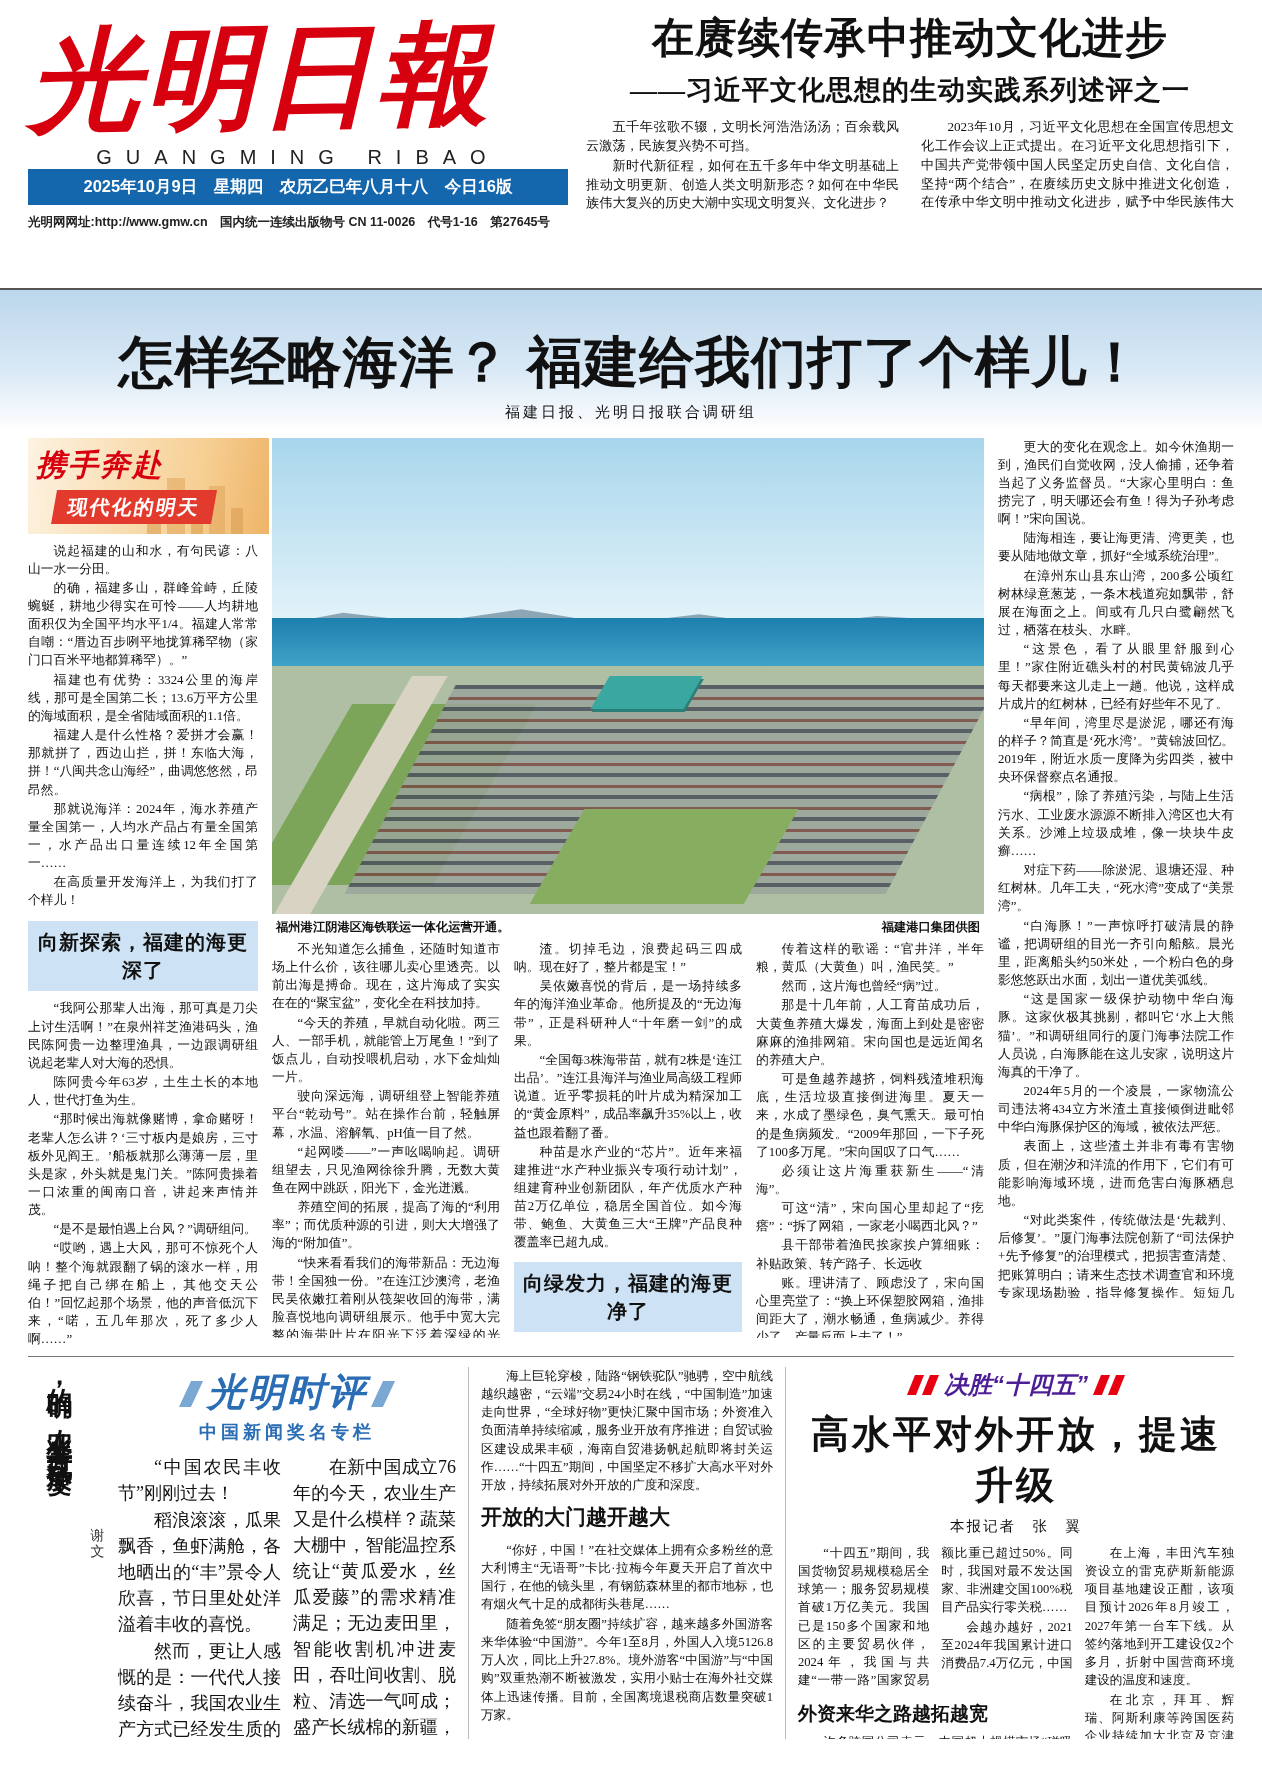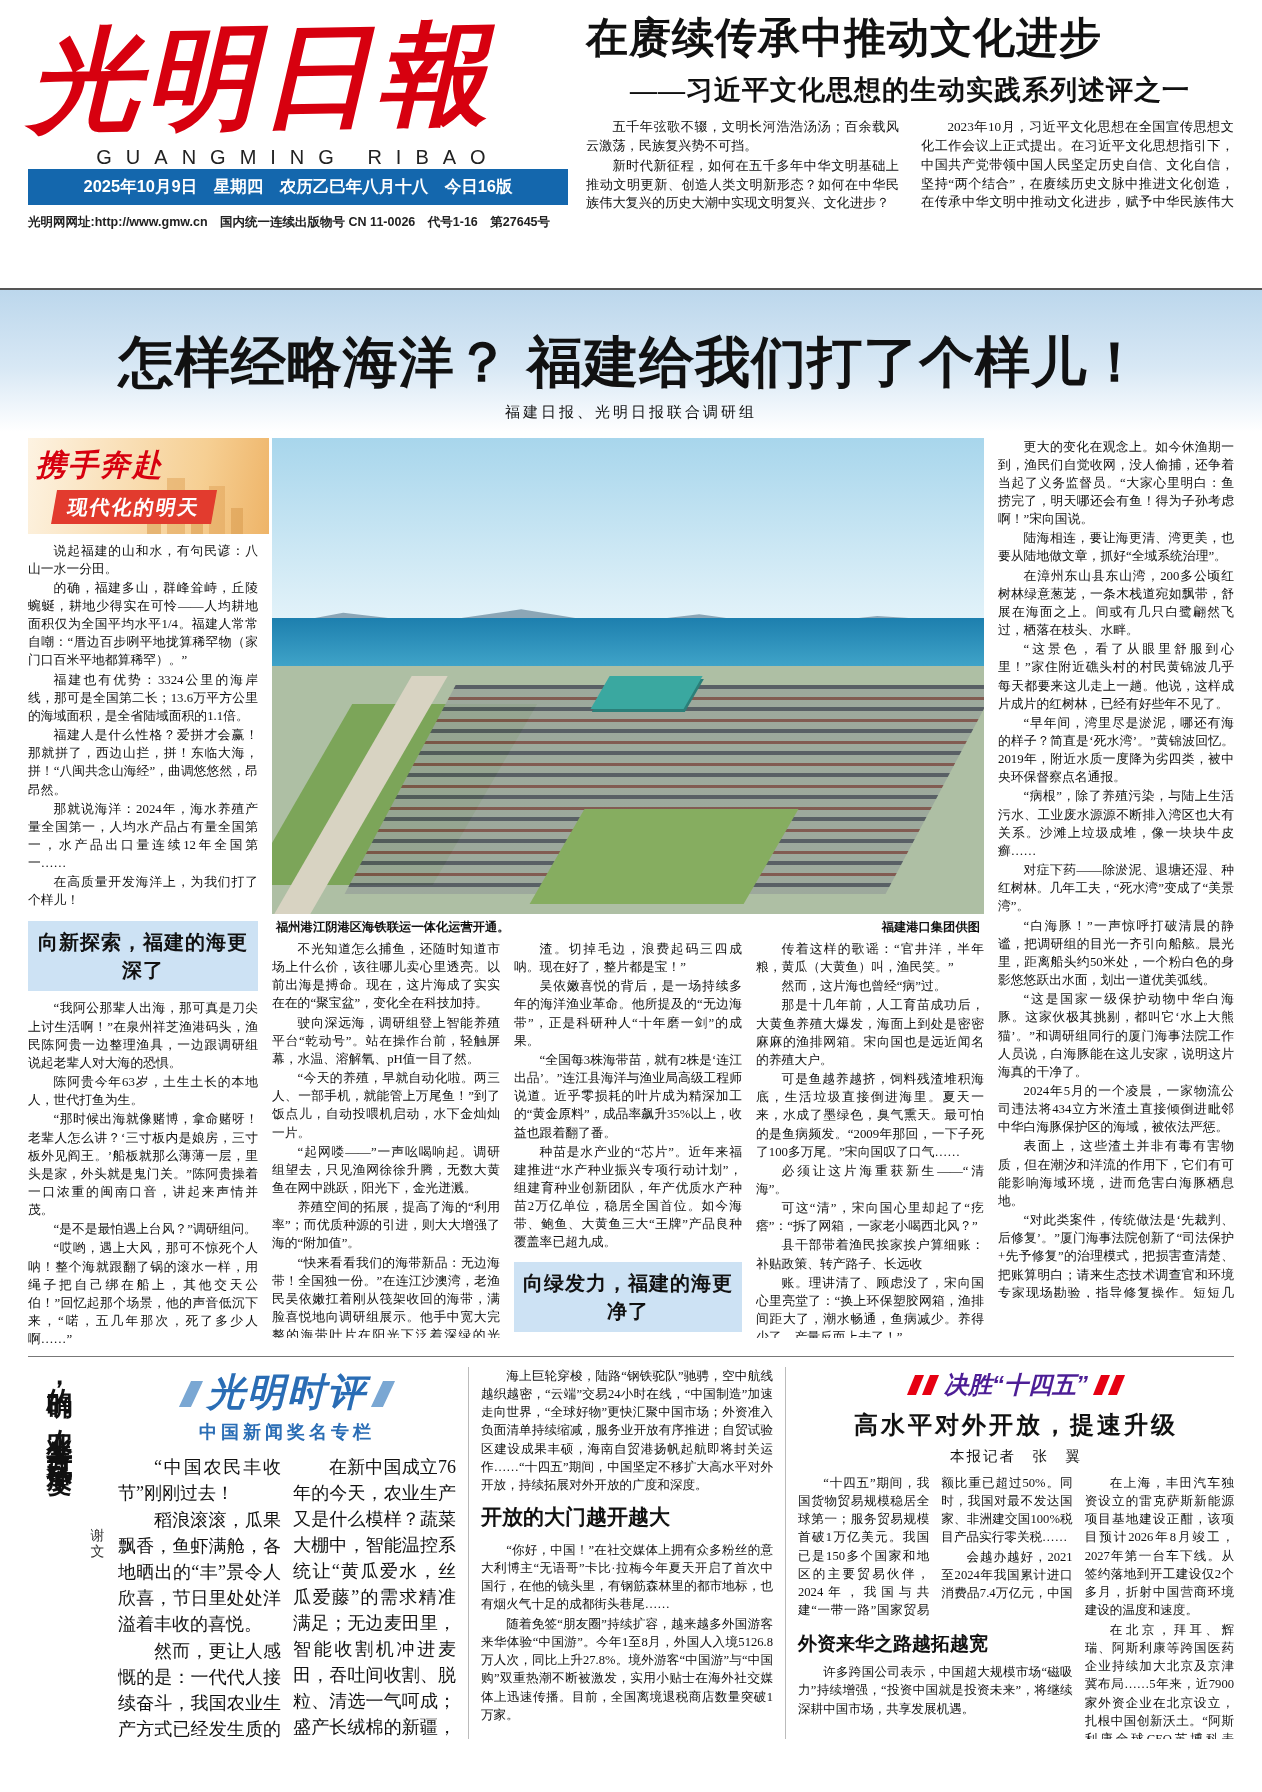--- a/index.html
+++ b/index.html
@@ -11,21 +11,21 @@
   .logo{font-family:"Liberation Serif",serif;font-style:italic;font-weight:bold;color:#d7000f;
         font-size:112px;line-height:1.2;letter-spacing:4px;transform:rotate(-1deg);white-space:nowrap;}
   .pinyin{font-family:"Liberation Sans",sans-serif;font-size:20px;letter-spacing:14px;color:#222;
           text-align:center;margin-top:2px;}
   .datebar{background:#1467ad;color:#fff;font-family:"Liberation Sans",sans-serif;
            font-weight:bold;font-size:16.5px;text-align:center;padding:7px 0;}
   .pubinfo{font-family:"Liberation Sans",sans-serif;font-size:12.5px;color:#222;margin-top:9px;
            white-space:nowrap;font-weight:bold;}
   .top-article{padding-top:4px;}
   .top-headline{font-family:Liberation Serif, serif;font-weight:900;font-size:42px;
-                letter-spacing:1px;text-align:left;line-height:1.15;margin:0;}
+                letter-spacing:1px;text-align:center;line-height:1.15;margin:0;}
   .top-subhead{font-family:"Liberation Serif",serif;font-weight:bold;font-size:27px;text-align:center;
                margin:10px 0 10px;letter-spacing:1px;}
   .top-body{column-count:2;column-gap:22px;font-size:13.2px;line-height:1.42;height:128px;overflow:hidden;}
   .txt p{margin:0 0 1px;text-indent:2em;text-align:justify;}
   
   .feature{border-top:2px solid #555;margin:0 0 0 0;}
   .feature-head{background:linear-gradient(180deg,#bcd7ec 0%,#d8e8f5 55%,#ffffff 100%);
                 padding:26px 28px 6px;text-align:center;}
   .bullets{font-family:"Liberation Sans",sans-serif;font-weight:bold;font-size:21px;color:#000;}
   .bullets .dot{color:#2e6fb7;margin:0 6px 0 26px;font-size:19px;}
@@ -87,21 +87,21 @@
   .cols2 .txt{flex:1;overflow:hidden;}
   .bm{width:292px;border-left:1px solid #bbb;padding-left:12px;font-size:12.6px;line-height:1.45;overflow:hidden;}
   .bm-subhead{font-family:"Liberation Sans",sans-serif;font-weight:900;font-size:21px;text-align:center;
               margin:8px 0!important;text-indent:0!important;}
   .br{flex:1;border-left:1px solid #bbb;padding-left:12px;overflow:hidden;}
   .br-badge{text-align:center;margin-top:2px;}
   .br-badge .slash{display:inline-block;width:9px;height:20px;background:#e60012;transform:skewX(-22deg);
                    margin:0 3px;vertical-align:middle;}
   .br-badge .btxt{font-family:"Liberation Sans",sans-serif;font-weight:900;font-style:italic;
                   font-size:24px;color:#4c1d95;margin:0 6px;vertical-align:middle;}
-  .br-headline{font-family:"Liberation Serif",serif;font-weight:bold;font-size:24px;text-align:center;
+  .br-headline{font-family:"Liberation Serif",serif;font-weight:bold;font-size:38px;text-align:center;
                letter-spacing:3px;margin:8px 0 6px;}
   .br-byline{text-align:center;font-size:14.5px;margin-bottom:8px;letter-spacing:2px;}
   .br-body{display:flex;gap:12px;font-size:12.6px;line-height:1.45;}
   .br-main{width:63%;}
   .br-main .flow{column-count:2;column-gap:12px;height:148px;overflow:hidden;}
   .br-sub2{font-family:"Liberation Sans",sans-serif;font-weight:900;font-size:19px;text-align:center;
            margin:8px 0 6px!important;text-indent:0!important;}
   .br-col3{flex:1;overflow:hidden;}
 </style>
 </head>
@@ -174,22 +174,22 @@
           <div class="ph-green2"></div>
           <div class="ph-canopy"></div>
         </div>
         <div class="caption-row">
           <span>福州港江阴港区海铁联运一体化运营开通。</span>
           <span>福建港口集团供图</span>
         </div>
         <div class="three-cols">
           <div class="txt">
               <p>不光知道怎么捕鱼，还随时知道市场上什么价，该往哪儿卖心里透亮。以前出海是搏命。现在，这片海成了实实在在的“聚宝盆”，变化全在科技加持。</p>
+              <p>“今天的养殖，早就自动化啦。两三人、一部手机，就能管上万尾鱼！”到了饭点儿，自动投喂机启动，水下金灿灿一片。</p>
               <p>驶向深远海，调研组登上智能养殖平台“乾动号”。站在操作台前，轻触屏幕，水温、溶解氧、pH值一目了然。</p>
-              <p>“今天的养殖，早就自动化啦。两三人、一部手机，就能管上万尾鱼！”到了饭点儿，自动投喂机启动，水下金灿灿一片。</p>
               <p>“起网喽——”一声吆喝响起。调研组望去，只见渔网徐徐升腾，无数大黄鱼在网中跳跃，阳光下，金光迸溅。</p>
               <p>养殖空间的拓展，提高了海的“利用率”；而优质种源的引进，则大大增强了海的“附加值”。</p>
               <p>“快来看看我们的海带新品：无边海带！全国独一份。”在连江沙澳湾，老渔民吴依嫩扛着刚从筏架收回的海带，满脸喜悦地向调研组展示。他手中宽大完整的海带叶片在阳光下泛着深绿的光泽：“以前的海带，叶边全是褶，一不小心就会碎成</p>
             </div>
           <div class="txt">
             <span><p>渣。切掉毛边，浪费起码三四成呐。现在好了，整片都是宝！”</p><p>吴依嫩喜悦的背后，是一场持续多年的海洋渔业革命。他所提及的“无边海带”，正是科研种人“十年磨一剑”的成果。</p><p>“全国每3株海带苗，就有2株是‘连江出品’。”连江县海洋与渔业局高级工程师说道。近乎零损耗的叶片成为精深加工的“黄金原料”，成品率飙升35%以上，收益也跟着翻了番。</p><p>种苗是水产业的“芯片”。近年来福建推进“水产种业振兴专项行动计划”，组建育种业创新团队，年产优质水产种苗2万亿单位，稳居全国首位。如今海带、鲍鱼、大黄鱼三大“王牌”产品良种覆盖率已超九成。</p></span>
             <div class="sec-head">向绿发力，福建的海更净了</div>
             
           </div>
           <div class="txt">

